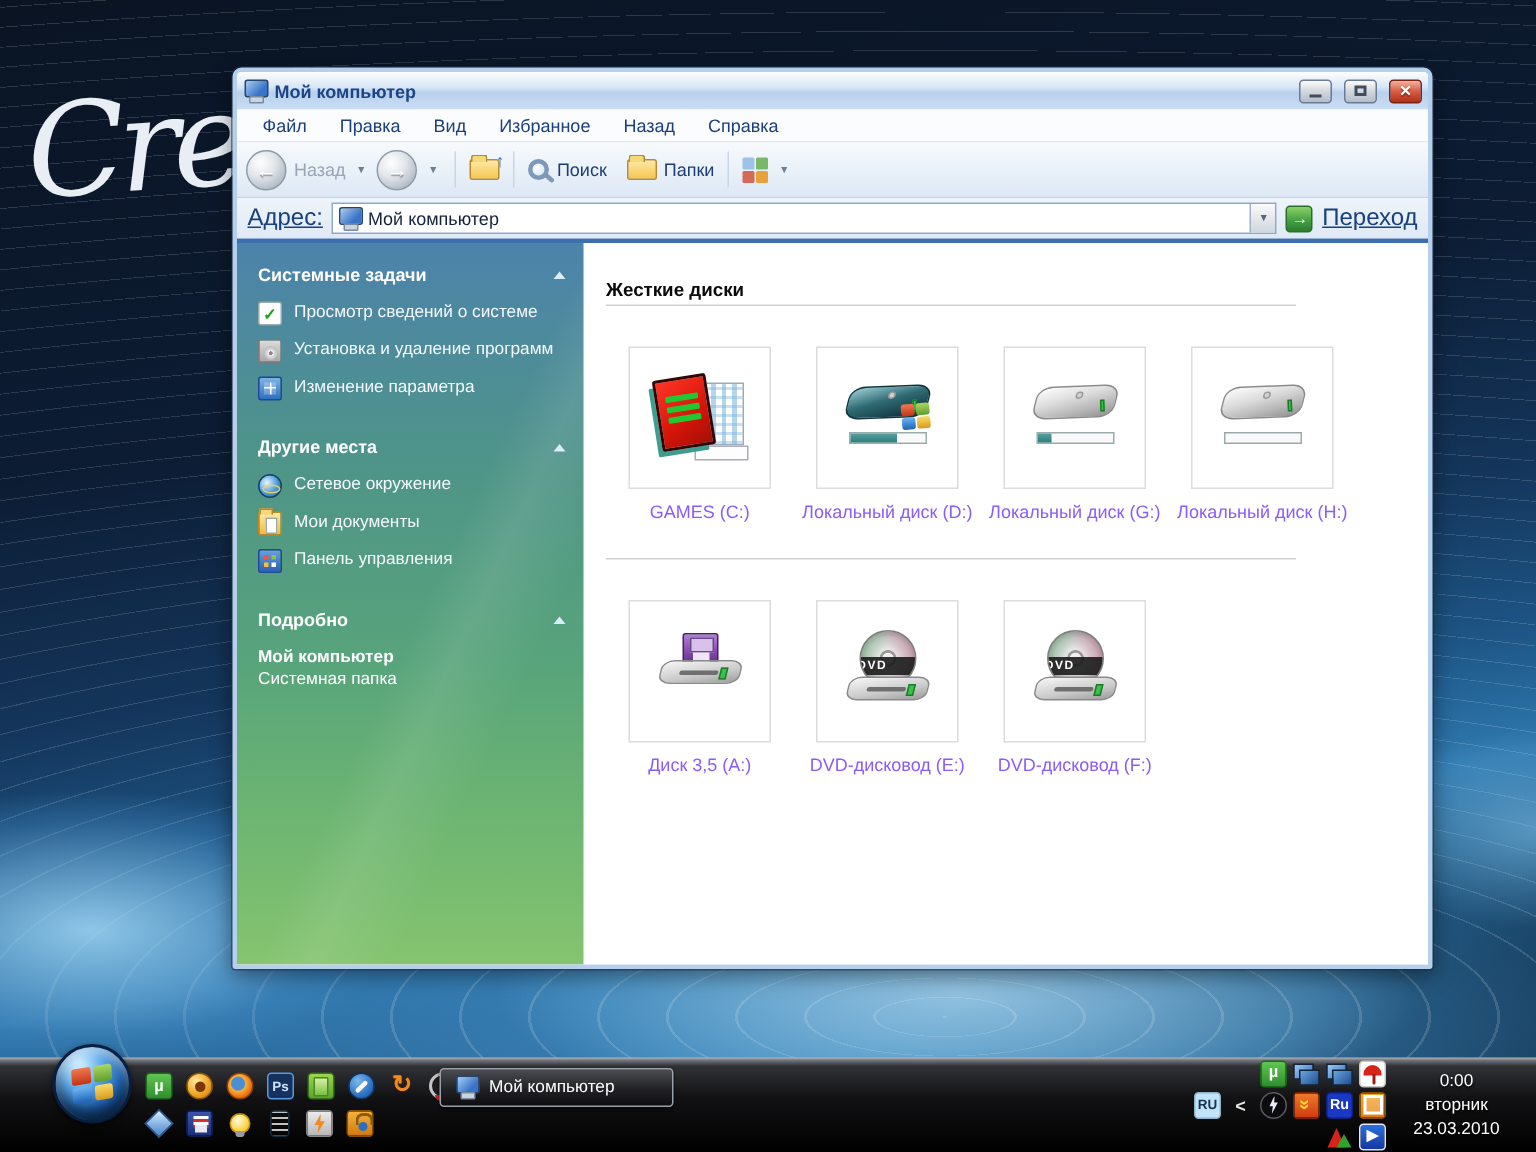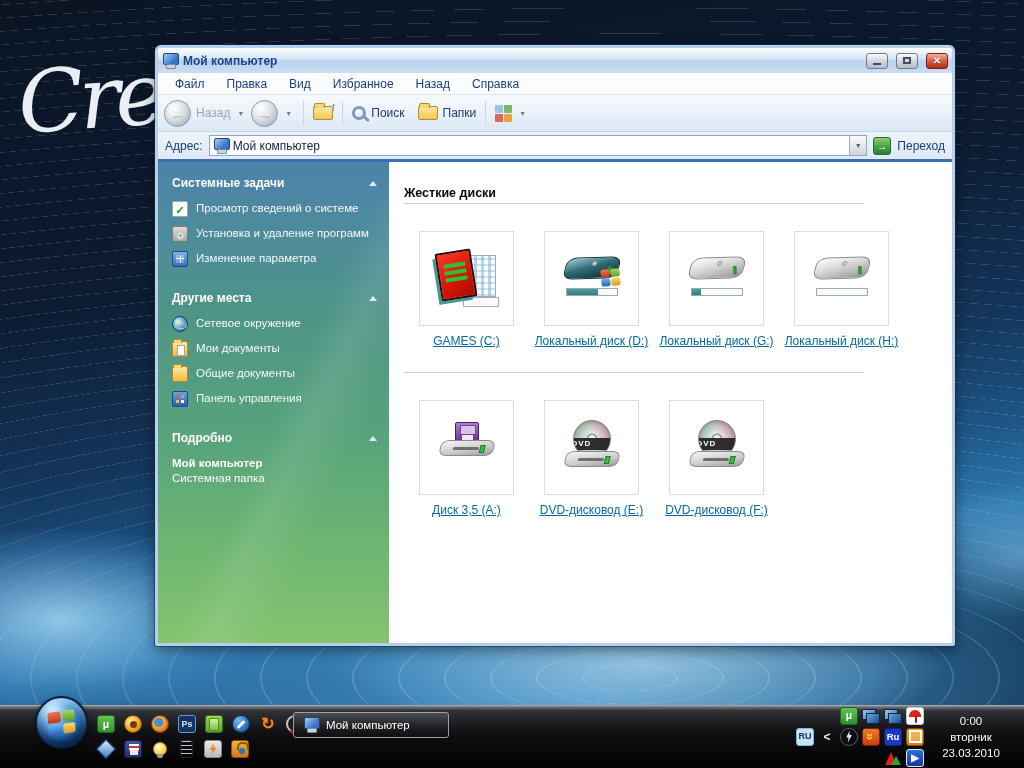--- a/index.html
+++ b/index.html
@@ -49,21 +49,21 @@
   .up-arrow{position:absolute;right:-4px;top:-7px;color:#1f63c8;font-weight:bold;font-size:12px;text-shadow:0 0 2px #fff;}
   .mag{width:14px;height:14px;border:3px solid #7d98b8;border-radius:50%;position:relative;flex:0 0 auto;
     background:radial-gradient(circle at 35% 35%,#fff,#cfe2f4);}
   .mag:after{content:"";position:absolute;width:8px;height:3px;background:#7d98b8;border-radius:2px;
     right:-7px;bottom:-3px;transform:rotate(40deg);}
   .views-grid{width:17px;height:17px;display:grid;grid-template-columns:1fr 1fr;gap:1px;flex:0 0 auto;}
   .views-grid b{border-radius:1px;}
   .v1{background:#9fc2e8;}.v2{background:#79b86a;}.v3{background:#d46a5a;}.v4{background:#e8a23c;}
   .addressbar{height:27px;flex:0 0 27px;display:flex;align-items:center;gap:6px;padding:0 7px;
     background:linear-gradient(180deg,#eef4fb,#dfe9f5);}
-  .addr-label{font-size:12px;color:#16407e;}
+  .addr-label{font-size:16px;color:#16407e;text-decoration:underline;}
   .addr-combo{flex:1;height:21px;background:#fff;border:1px solid #90a8c8;display:flex;align-items:center;
     gap:4px;padding-left:3px;}
   .addr-text{flex:1;font-size:12px;color:#14233c;}
   .addr-drop{width:17px;height:19px;background:linear-gradient(180deg,#fafafa,#cfd6df);border-left:1px solid #9fb2cc;
     display:flex;align-items:center;justify-content:center;font-size:7px;color:#55647a;}
   .go-btn{width:18px;height:18px;border-radius:3px;border:1px solid #2a6e2e;flex:0 0 auto;
     background:linear-gradient(180deg,#8ad06a,#3f9e3f 60%,#2e7d32);color:#fff;display:flex;align-items:center;
     justify-content:center;font-size:11px;font-weight:bold;}
   .blue-strip{height:3px;flex:0 0 3px;background:#3e6fad;}
   .win-body{flex:1;display:flex;min-height:0;}
@@ -105,21 +105,21 @@
     box-shadow:5px 0 0 #8cc63f,0 5px 0 #f5c12e,5px 5px 0 #fff;}
   
   .main{flex:1;background:#fff;padding:24px 0 0 15px;overflow:hidden;}
   .group{margin-bottom:24px;}
   .group-title{font-size:12.5px;font-weight:bold;color:#0a0a0a;}
   .group-line{width:460px;height:1px;background:#d0d0d0;margin-top:3px;}
   .tiles{display:flex;margin-top:27px;}
   .tile{width:125px;display:flex;flex-direction:column;align-items:center;}
   .tile-box{width:95px;height:95px;border:1px solid #dcdcdc;background:#fff;display:flex;align-items:center;
     justify-content:center;}
-  .tile-label{margin-top:8px;font-size:12px;color:#0369a1;white-space:nowrap;text-decoration:underline;}
+  .tile-label{margin-top:8px;font-size:12px;color:#8b5cf6;white-space:nowrap;}
   
   .big{position:relative;}
   .big.hddw{width:64px;height:52px;}
   .hdd-body{width:54px;height:22px;margin:4px auto 9px;border-radius:10px/8px;position:relative;
     background:linear-gradient(165deg,#fff,#dcdcdc 40%,#b2b2b2 75%,#8f8f8f);border:1px solid #8a8a8a;
     transform:skewX(-16deg) rotate(-2deg);}
   .hdd-body .hole{position:absolute;top:3px;left:25px;width:5px;height:5px;border-radius:50%;
     border:1px solid #9a9a9a;background:#d2d2d2;}
   .hdd-body .led{position:absolute;right:6px;bottom:3px;width:3px;height:8px;background:#39c24a;
     border:1px solid #1d7a28;transform:skewX(16deg);}
@@ -365,24 +365,20 @@
     <div class="sb-items">
                 <div class="sb-item">
     <span class="sbi i-network-places"></span>
                   <span class="sb-label">Сетевое окружение</span>
                 </div>
                 <div class="sb-item">
     <span class="sbi i-my-documents"></span>
                   <span class="sb-label">Мои документы</span>
                 </div>
                 <div class="sb-item">
-    <span class="sbi i-shared-documents"></span>
-                  <span class="sb-label">Общие документы</span>
-                </div>
-                <div class="sb-item">
     <span class="sbi i-control-panel"></span>
                   <span class="sb-label">Панель управления</span>
                 </div>
               </div>
             </div>
           </div>
         <div class="sb-section">
           <div class="sb-header">
             <span>Подробно</span>
             <span class="sb-arrow"></span>

